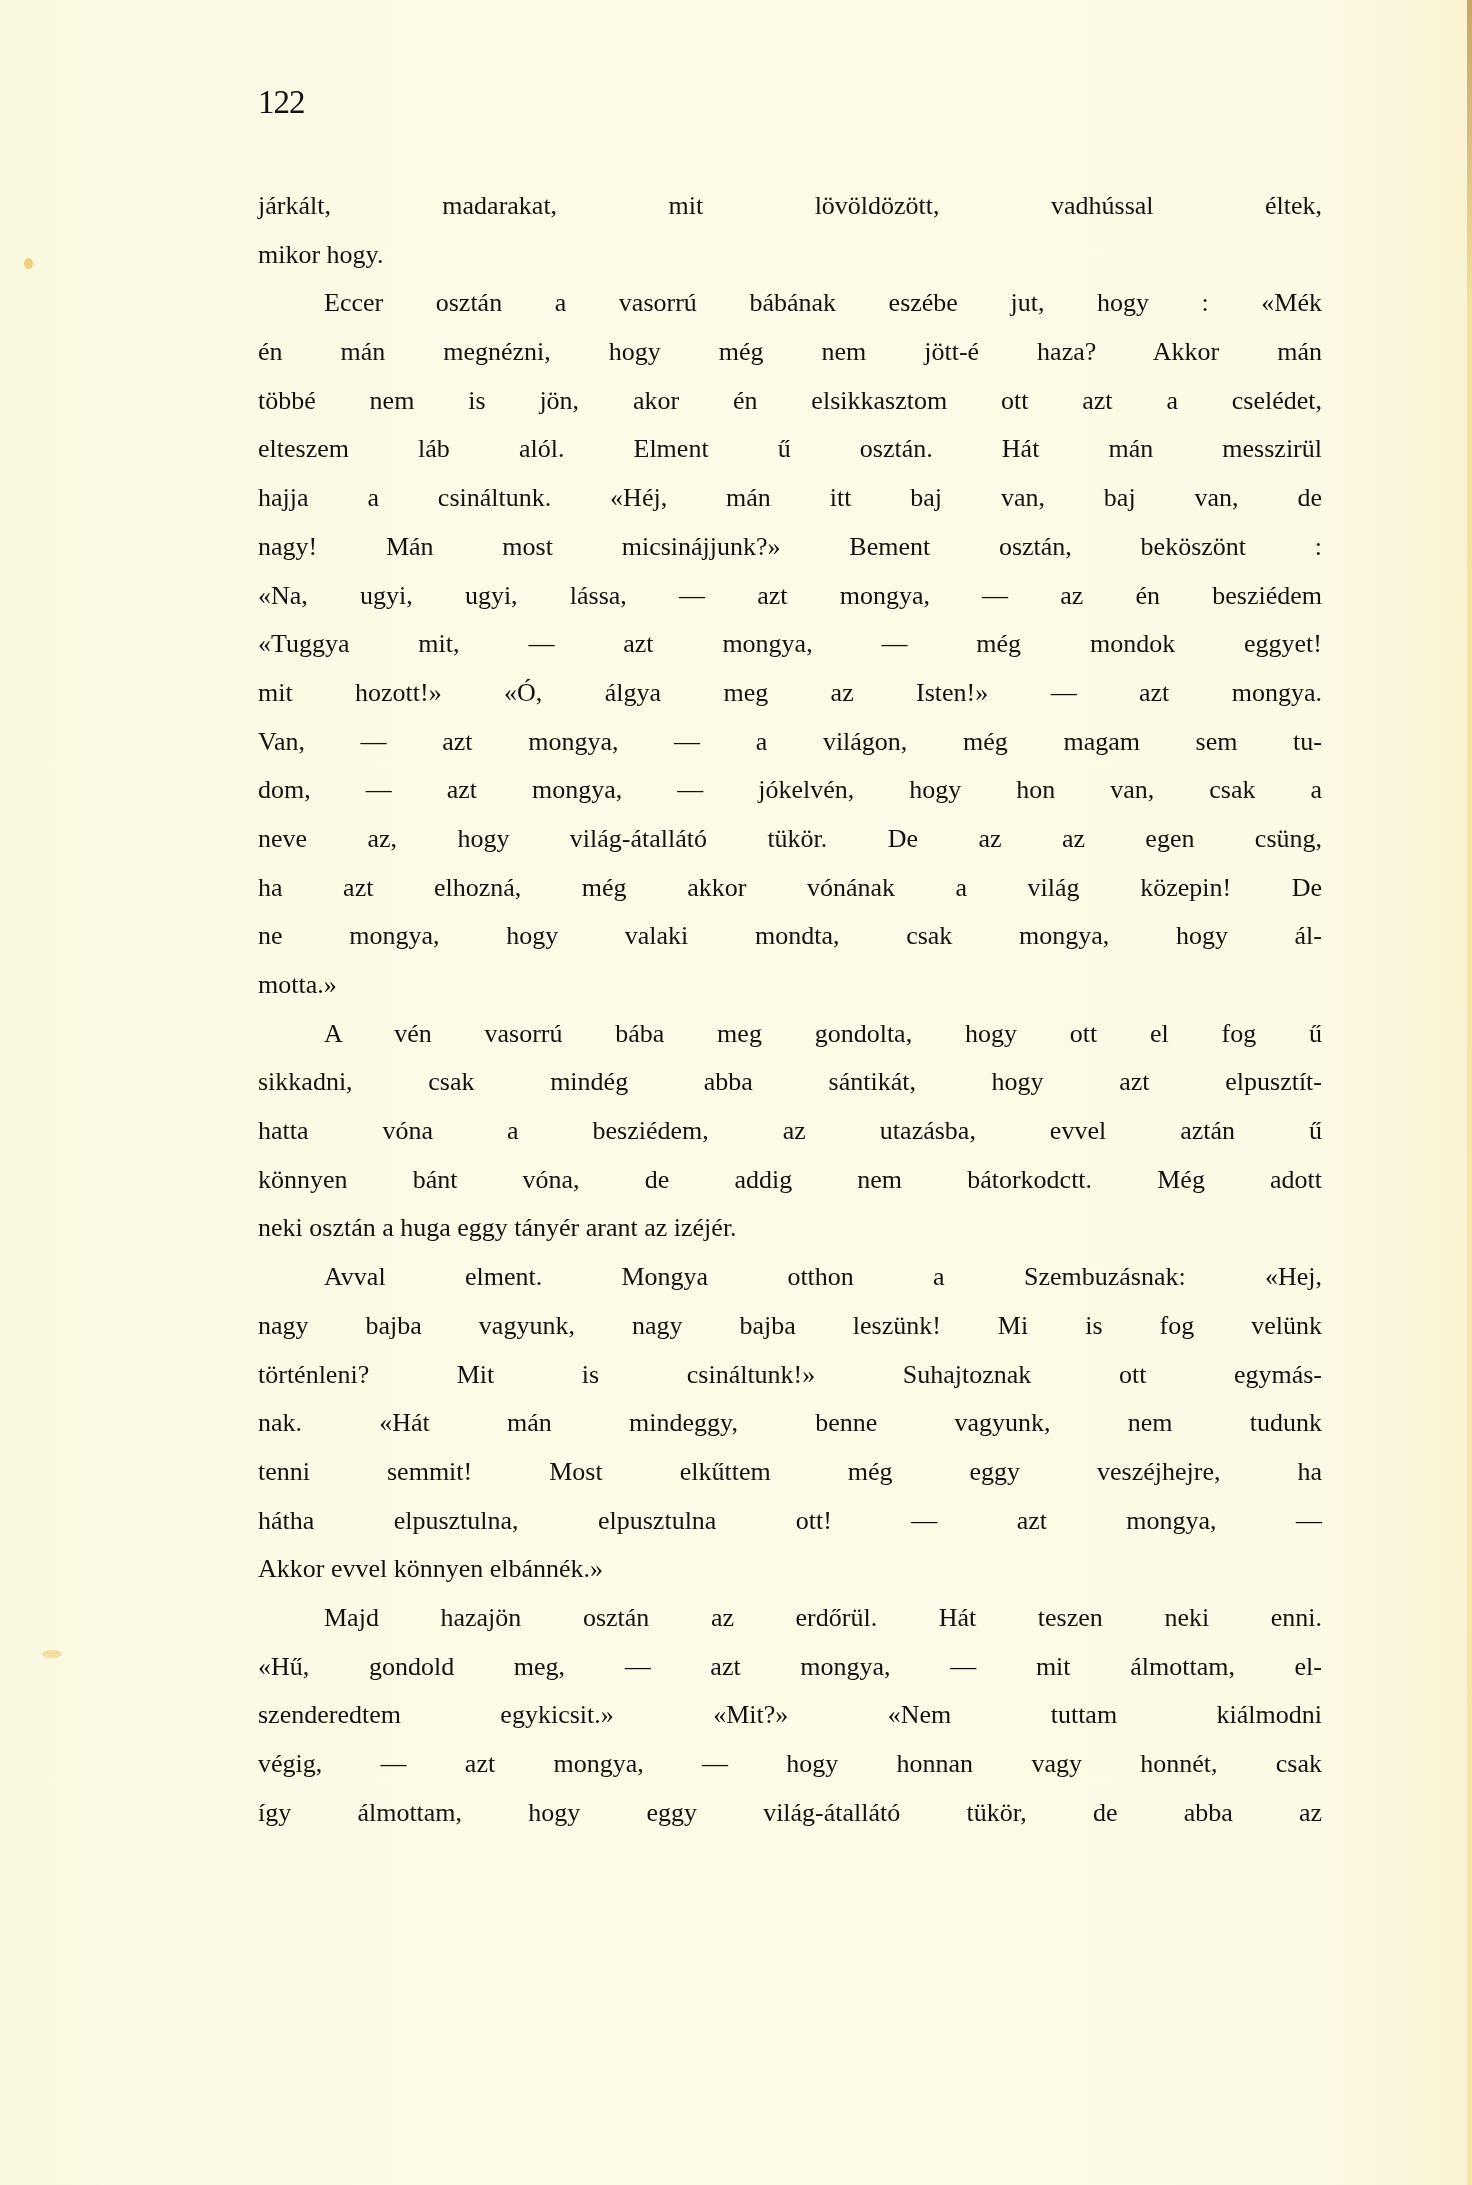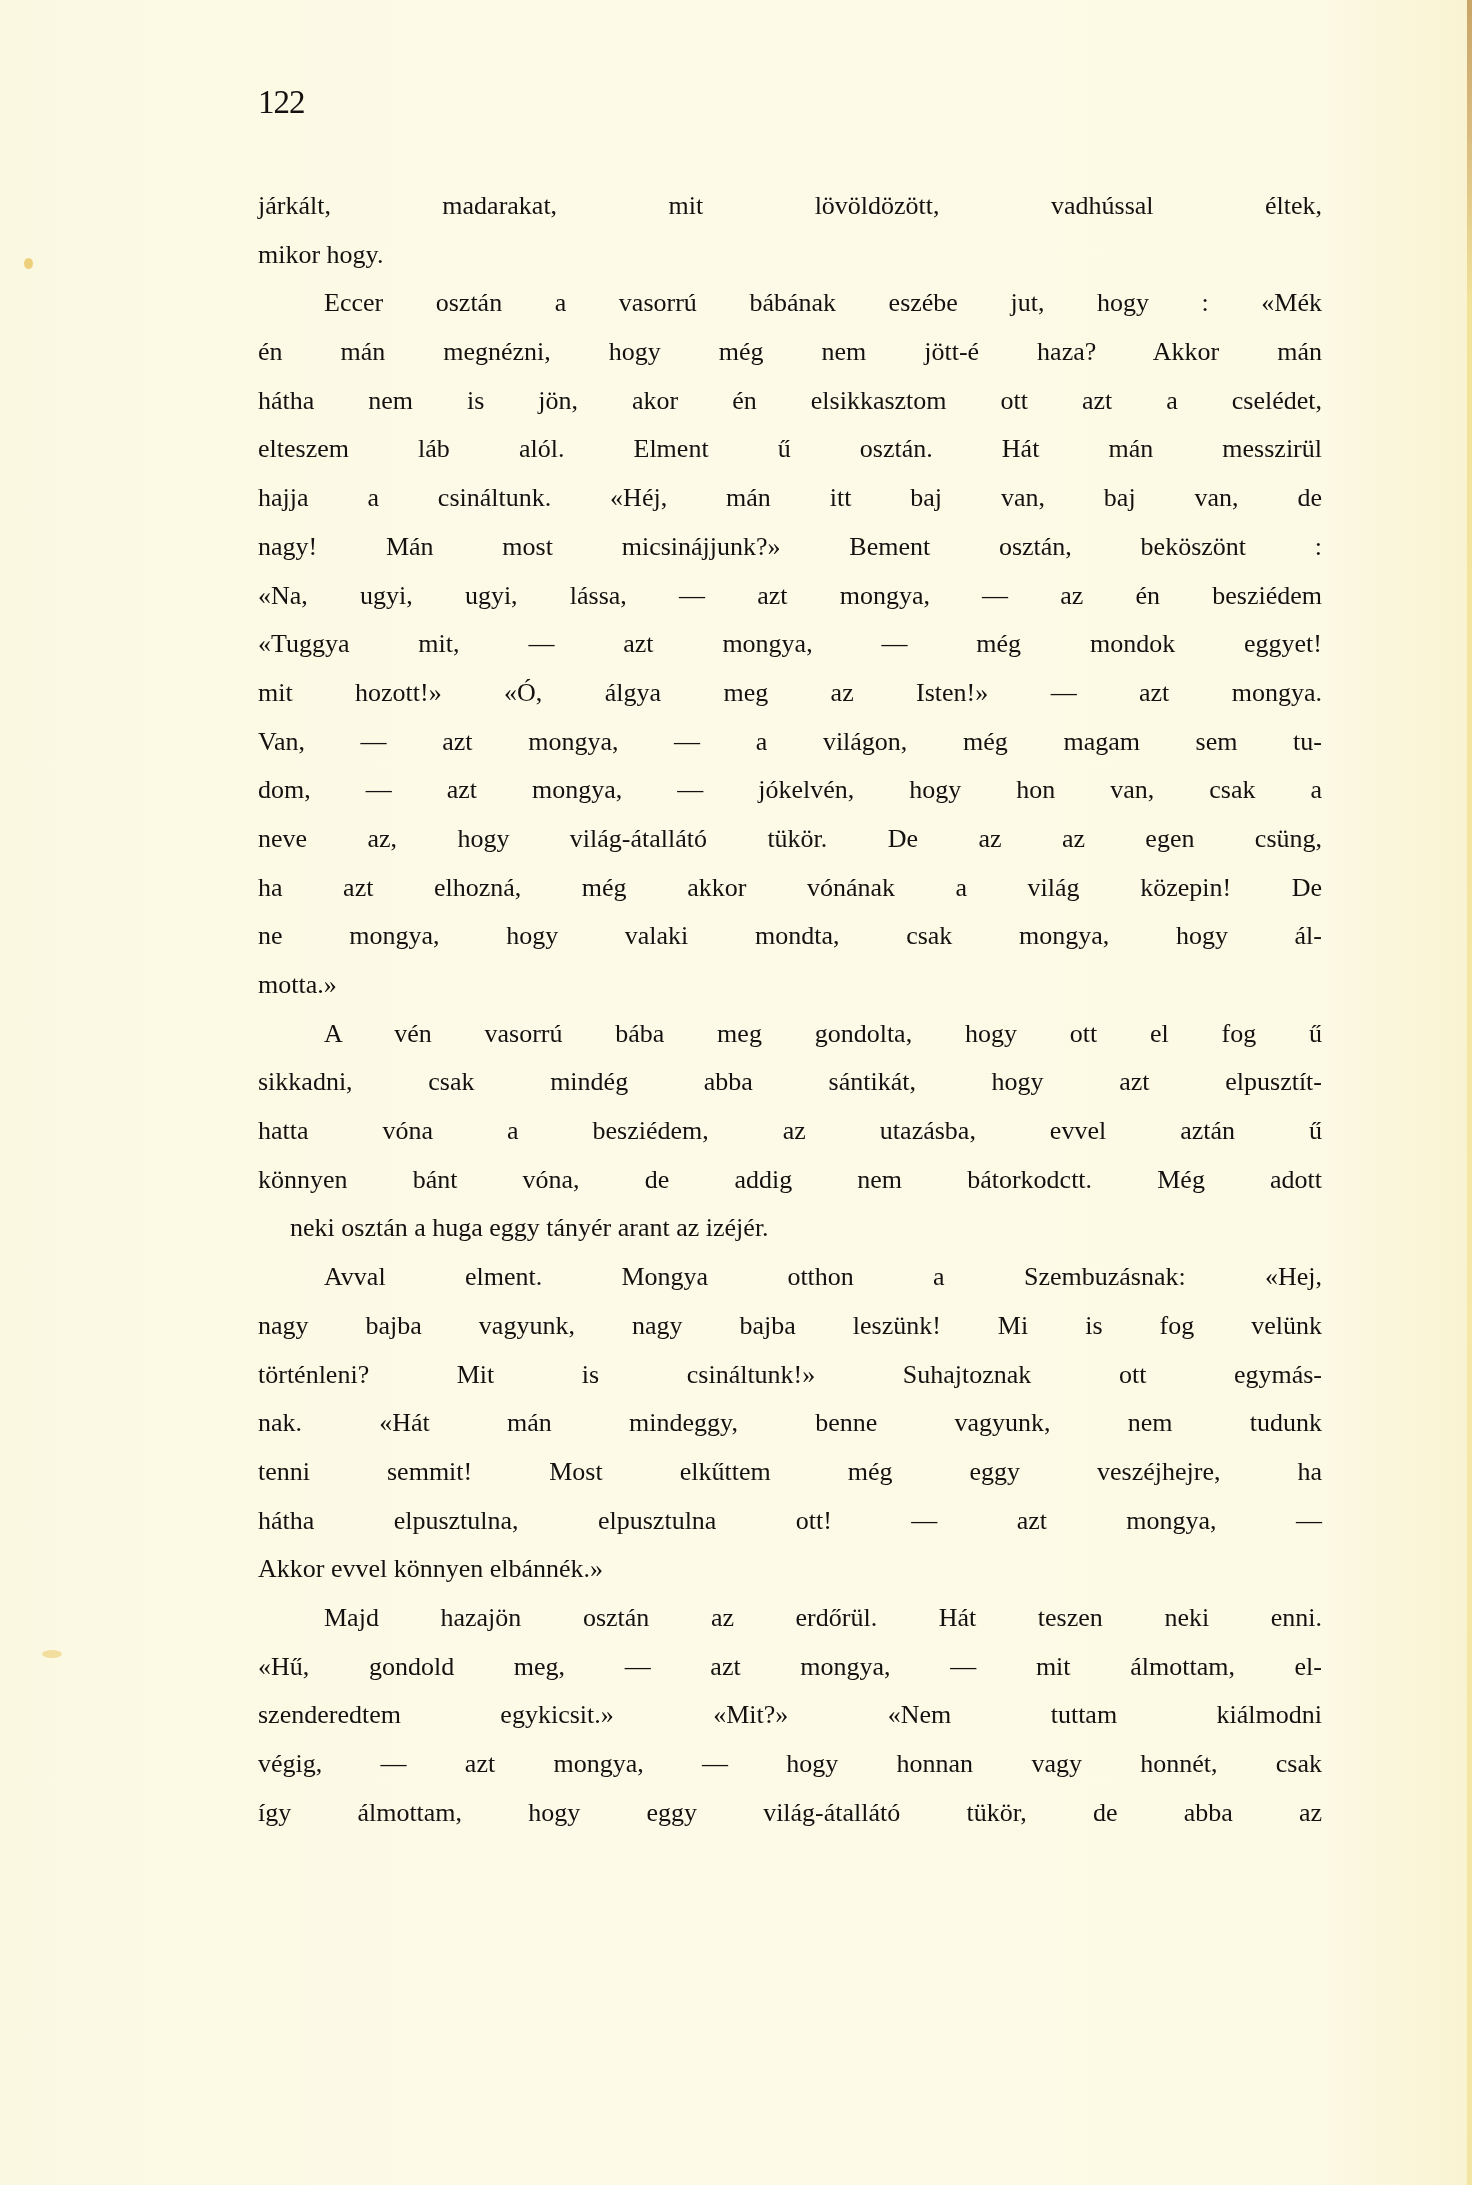--- a/index.html
+++ b/index.html
@@ -48,41 +48,41 @@
   <div class="text-block">
 
     <div class="paragraph">
       <span class="line" style="white-space: normal;">járkált, madarakat, mit lövöldözött, vadhússal éltek,</span>
       <span class="line last" style="white-space: normal;">mikor hogy.</span>
     </div>
 
     <div class="paragraph">
       <span class="line indent" style="white-space: normal;">Eccer osztán a vasorrú bábának eszébe jut, hogy : «Mék</span>
       <span class="line" style="white-space: normal;">én mán megnézni, hogy még nem jött-é haza? Akkor mán</span>
-      <span class="line" style="white-space: normal;">hátha nem is jön, akor én elsikkasztom ott azt a cselédet,</span>
+      <span class="line" style="white-space: normal;">többé nem is jön, akor én elsikkasztom ott azt a cselédet,</span>
       <span class="line" style="white-space: normal;">elteszem láb alól. Elment ű osztán. Hát mán messzirül</span>
       <span class="line" style="white-space: normal;">hajja a csináltunk. «Héj, mán itt baj van, baj van, de</span>
       <span class="line" style="white-space: normal;">nagy! Mán most micsinájjunk?» Bement osztán, beköszönt :</span>
       <span class="line" style="white-space: normal;">«Na, ugyi, ugyi, lássa, — azt mongya, — az én besziédem</span>
       <span class="line" style="white-space: normal;">«Tuggya mit, — azt mongya, — még mondok eggyet!</span>
       <span class="line" style="white-space: normal;">mit hozott!» «Ó, álgya meg az Isten!» — azt mongya.</span>
       <span class="line" style="white-space: normal;">Van, — azt mongya, — a világon, még magam sem tu-</span>
       <span class="line" style="white-space: normal;">dom, — azt mongya, — jókelvén, hogy hon van, csak a</span>
       <span class="line" style="white-space: normal;">neve az, hogy világ-átallátó tükör. De az az egen csüng,</span>
       <span class="line" style="white-space: normal;">ha azt elhozná, még akkor vónának a világ közepin! De</span>
       <span class="line" style="white-space: normal;">ne mongya, hogy valaki mondta, csak mongya, hogy ál-</span>
       <span class="line last" style="white-space: normal;">motta.»</span>
     </div>
 
     <div class="paragraph">
       <span class="line indent" style="white-space: normal;">A vén vasorrú bába meg gondolta, hogy ott el fog ű</span>
       <span class="line" style="white-space: normal;">sikkadni, csak mindég abba sántikát, hogy azt elpusztít-</span>
       <span class="line" style="white-space: normal;">hatta vóna a besziédem, az utazásba, evvel aztán ű</span>
       <span class="line" style="white-space: normal;">könnyen bánt vóna, de addig nem bátorkodctt. Még adott</span>
-      <span class="line last" style="white-space: normal; margin-left: 32px;">neki osztán a huga eggy tányér arant az izéjér.</span>
+      <span class="line last" style="white-space: normal;">neki osztán a huga eggy tányér arant az izéjér.</span>
     </div>
 
     <div class="paragraph">
       <span class="line indent" style="white-space: normal;">Avval elment. Mongya otthon a Szembuzásnak: «Hej,</span>
       <span class="line" style="white-space: normal;">nagy bajba vagyunk, nagy bajba leszünk! Mi is fog velünk</span>
       <span class="line" style="white-space: normal;">történleni? Mit is csináltunk!» Suhajtoznak ott egymás-</span>
       <span class="line" style="white-space: normal;">nak. «Hát mán mindeggy, benne vagyunk, nem tudunk</span>
       <span class="line" style="white-space: normal;">tenni semmit! Most elkűttem még eggy veszéjhejre, ha</span>
       <span class="line" style="white-space: normal;">hátha elpusztulna, elpusztulna ott! — azt mongya, —</span>
       <span class="line last" style="white-space: normal;">Akkor evvel könnyen elbánnék.»</span>

